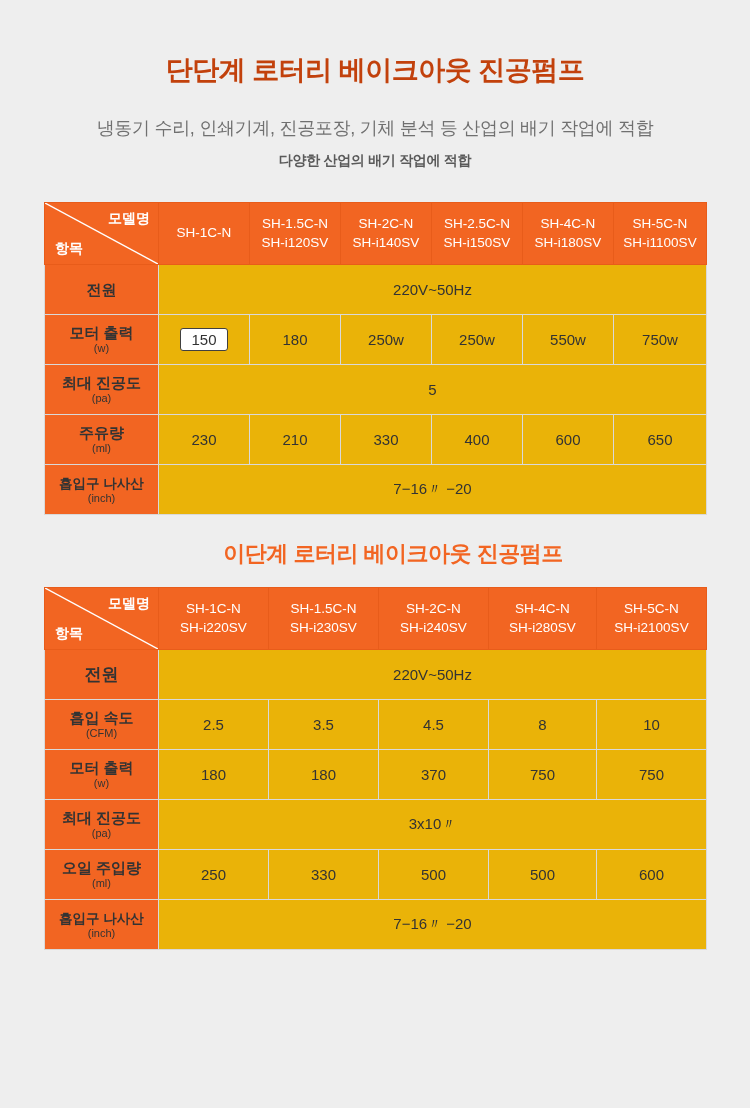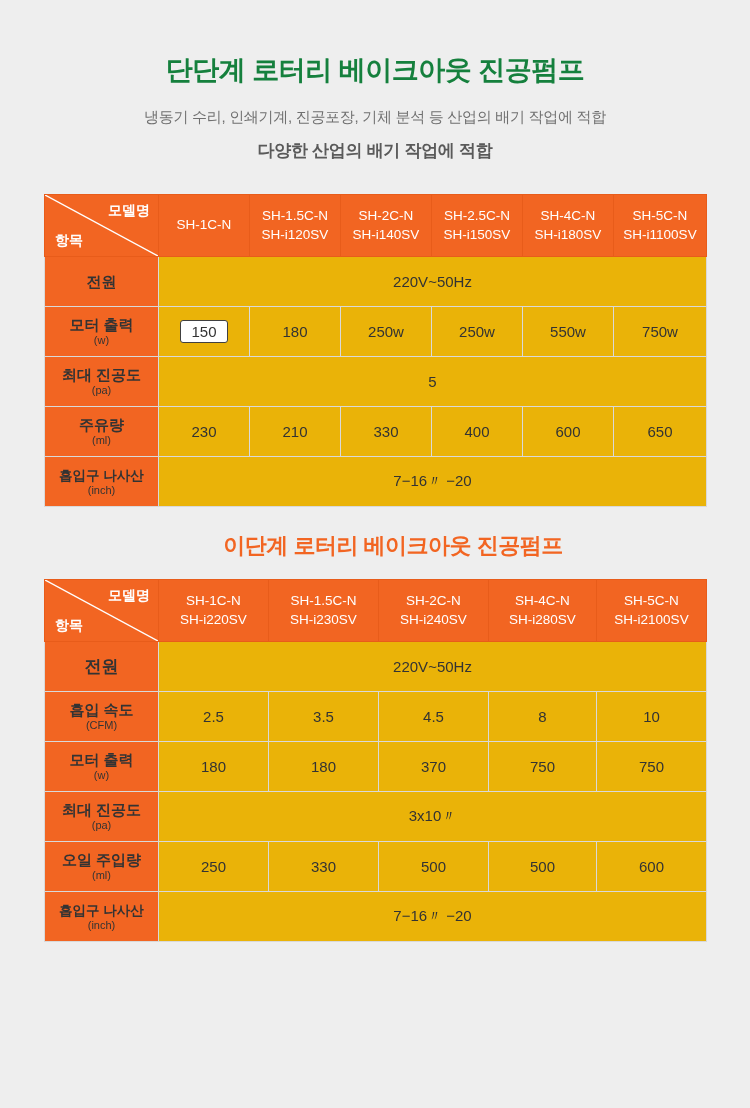--- a/index.html
+++ b/index.html
@@ -19,35 +19,35 @@
     width: 750px;
     height: 1108px;
     box-sizing: border-box;
   }
 
   
   .main-title {
     text-align: center;
     font-size: 27px;
     font-weight: bold;
-    color: #15803d;
+    color: #c2410c;
     letter-spacing: -0.5px;
     padding-top: 52px;
     margin: 0;
   }
   .sub-title-1 {
     text-align: center;
-    font-size: 15px;
+    font-size: 18px;
     color: #707070;
-    margin: 20px 0 0 0;
+    margin: 28px 0 0 0;
     letter-spacing: -0.3px;
   }
   .sub-title-2 {
     text-align: center;
-    font-size: 17px;
+    font-size: 14px;
     font-weight: bold;
     color: #5a5a5a;
     margin: 12px 0 0 0;
     letter-spacing: -0.3px;
   }
   .section-title {
     text-align: center;
     font-size: 22px;
     font-weight: bold;
     color: #f26522;

